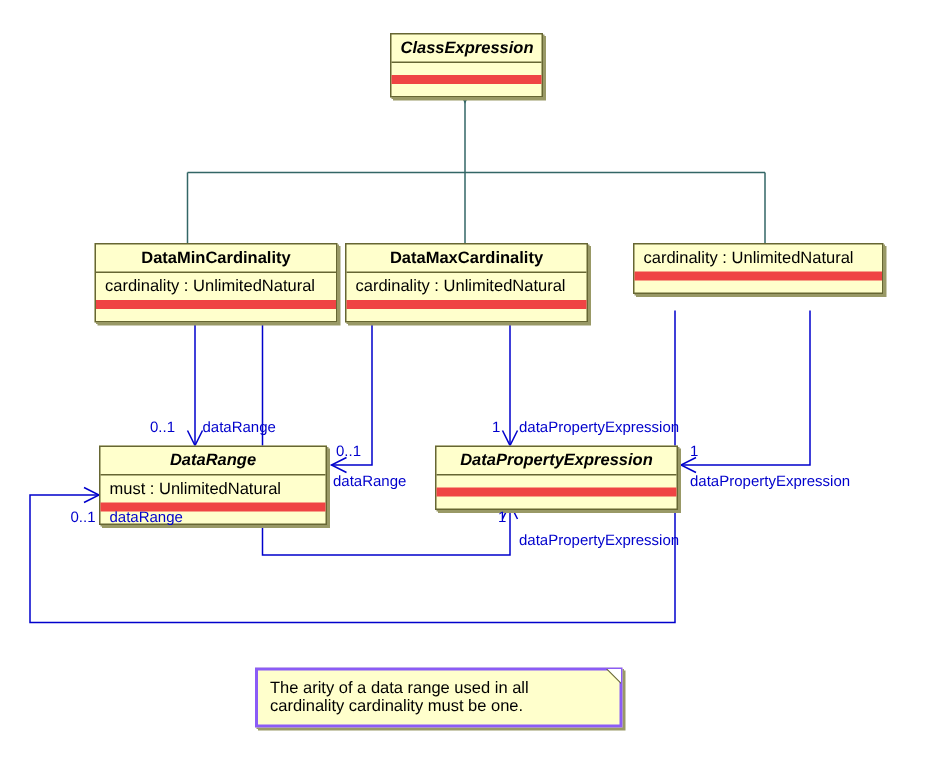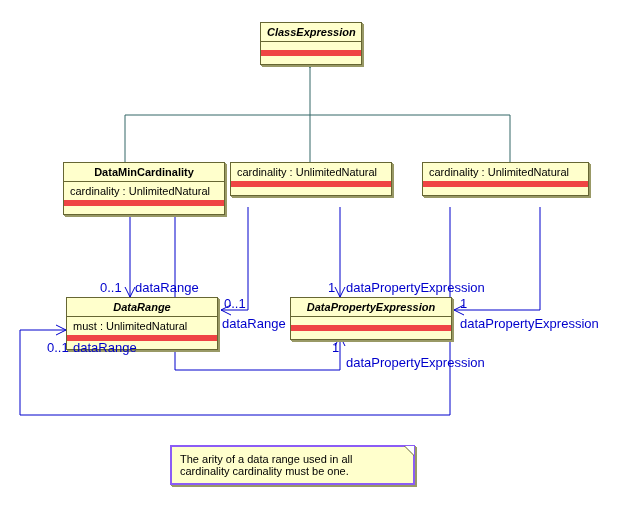--- a/index.html
+++ b/index.html
@@ -74,21 +74,21 @@
   }
   svg {
     position: absolute;
     top: 0;
     left: 0;
     pointer-events: none;
   }
   .assoc-label {
     position: absolute;
     color: #0000cc;
-    font-size: 13px;
+    font-size: 10px;
     white-space: nowrap;
   }
 </style>
 </head>
 <body>
 <div class="canvas">
 
 <svg width="619" height="507">
   <defs>
     <marker id="tri" markerWidth="18" markerHeight="16" refX="16" refY="8" orient="auto" markerUnits="userSpaceOnUse">
@@ -132,20 +132,21 @@
   <div class="compartment empty"></div>
 </div>
 
 <div class="class-box" style="left:38px; top:162px; width:160px;margin-left:25px;">
   <div class="title">DataMinCardinality</div>
   <div class="compartment">cardinality : UnlimitedNatural</div>
   <div class="compartment empty"></div>
 </div>
 
 <div class="class-box" style="left:230px; top:162px; width:160px;">
+  <div class="title">DataMaxCardinality</div>
   <div class="compartment">cardinality : UnlimitedNatural</div>
   <div class="compartment empty"></div>
 </div>
 
 <div class="class-box" style="left:422px; top:162px; width:165px;">
   <div class="compartment">cardinality : UnlimitedNatural</div>
   <div class="compartment empty"></div>
 </div>
 
 <div class="class-box" style="left:66px; top:297px; width:150px;">

